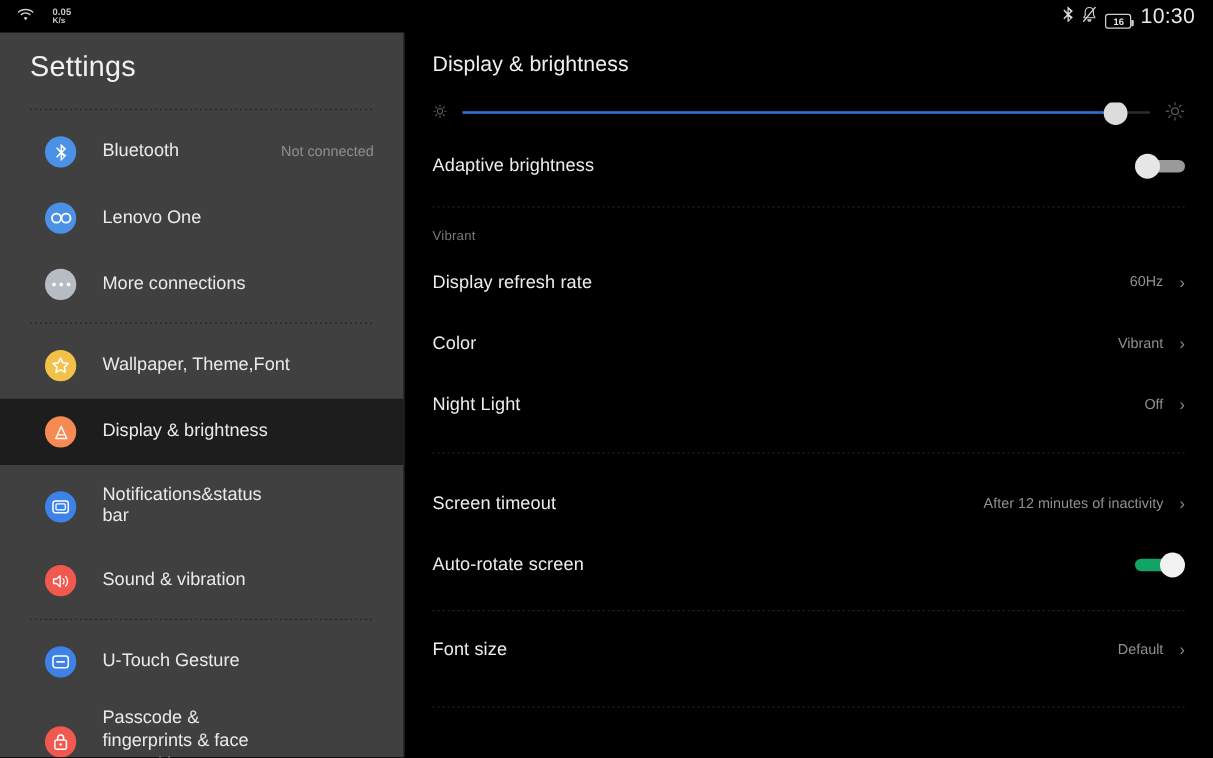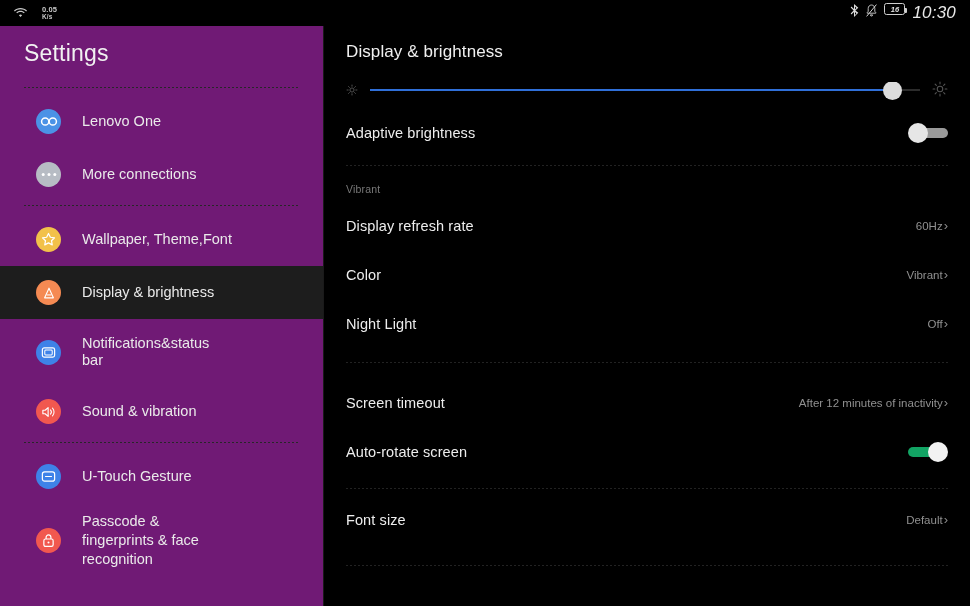--- a/index.html
+++ b/index.html
@@ -11,37 +11,37 @@
   }
   #screen { position: relative; width: 970px; height: 606px; background: #000; }
 
   
   .statusbar {
     position: absolute; top: 0; left: 0; width: 970px; height: 26px;
     display: flex; align-items: center; justify-content: space-between;
     padding: 0 14px 0 14px;
   }
   .sb-left { display: flex; align-items: center; gap: 15px; }
-  .sb-right { display: flex; align-items: flex-start; gap: 7px; font-style: italic; }
+  .sb-right { display: flex; align-items: flex-end; gap: 7px; }
   .netspeed { display: flex; flex-direction: column; justify-content: center;
     line-height: 1.0; color: #c9c9c9; font-size: 7.5px; font-weight: bold; letter-spacing: .1px; }
   .netspeed span:last-child { font-size: 6.5px; }
   .sb-time { color: #e8e8e8; font-size: 17px; letter-spacing: .2px; }
   .batt {
     display: inline-flex; align-items: center; justify-content: center;
     width: 21px; height: 12px; border: 1.2px solid #cfcfcf; border-radius: 2.5px;
     color: #e4e4e4; font-size: 7.5px; font-weight: bold; position: relative;
   }
   .batt::after { content:""; position:absolute; right:-3px; top:3.5px; width:2px; height:5px;
     background:#cfcfcf; border-radius:0 1px 1px 0; }
 
   
   .sidebar {
     position: absolute; top: 26px; left: 0; width: 323px; height: 580px;
-    background: #701a75; overflow: hidden;
+    background: #404040; overflow: hidden;
   }
   .vdiv { position: absolute; top: 26px; left: 323px; width: 1px; height: 580px; background: #1a1a1a; }
   .content {
     position: absolute; top: 26px; left: 324px; width: 646px; height: 580px;
     background: #000; overflow: hidden;
   }
 
   
   .app-title {
     color: #f1f1f1; font-size: 23px; font-weight: 400;
@@ -84,21 +84,21 @@
     position: absolute; width: 19px; height: 19px; border-radius: 50%;
     background: #dcdcdc; top: 7px; margin-left: -9.5px;
   }
   .thumb::before { content:""; position:absolute; left:-1px; top:-12px; width:21px; height:13px; background:#000; }
 
   .row {
     display: flex; align-items: center; justify-content: space-between;
     height: 49px; margin: 0 22px; color: #ededed; font-size: 14.5px;
   }
   .row .rlabel { letter-spacing: .1px; }
-  .row .rright { display: flex; align-items: center; gap: 0; color: #909090; font-size: 11.5px; }
+  .row .rright { display: flex; align-items: center; gap: 12px; color: #909090; font-size: 11.5px; }
   .chev { color: #8a8a8a; font-size: 13px; line-height: 1; margin-left: 1px; }
 
   .c-sep {
     height: 1px; margin: 0 22px;
     background-image: linear-gradient(to right, #222 0 2px, transparent 2px 4px);
     background-size: 4px 1px; background-repeat: repeat-x;
   }
   .sec-head { color: #787878; font-size: 10.5px; padding: 17px 0 0 22px; letter-spacing: .2px; }
 
   
@@ -148,20 +148,29 @@
     </div>
   </div>
 
   <div class="sidebar">
     <div class="app-title">Settings</div>
     <div class="sb-sep"></div>
 
     <div style="padding-top:7px;">
       <div class="nav-row">
         <span class="ic" style="background:#4b92e6">
+          <svg width="12" height="14" viewBox="0 0 9 13">
+              <path d="M4 0v5L1.4 2.6.7 3.4 3.6 6.5.7 9.6l.7.8L4 8v5l4.3-4.2L5.4 6.5 8.3 3.7 4 0zm1 2.6l1.4 1.4L5 5.4V2.6zm0 5.5l1.4 1.4L5 10.9V8.1z" fill="#fff"></path>
+            </svg>
+        </span>
+        <span class="nav-label">Bluetooth</span>
+        <span class="nav-value">Not connected</span>
+      </div>
+      <div class="nav-row">
+        <span class="ic" style="background:#4b92e6">
           <svg width="18" height="11" viewBox="0 0 18 11">
               <circle cx="5.2" cy="5.5" r="3.6" fill="none" stroke="#fff" stroke-width="1.5"></circle>
               <circle cx="12.8" cy="5.5" r="3.6" fill="none" stroke="#fff" stroke-width="1.5"></circle>
             </svg>
         </span>
         <span class="nav-label">Lenovo One</span>
         <span class="nav-value"></span>
       </div>
       <div class="nav-row">
         <span class="ic" style="background:#b7bcc4">

